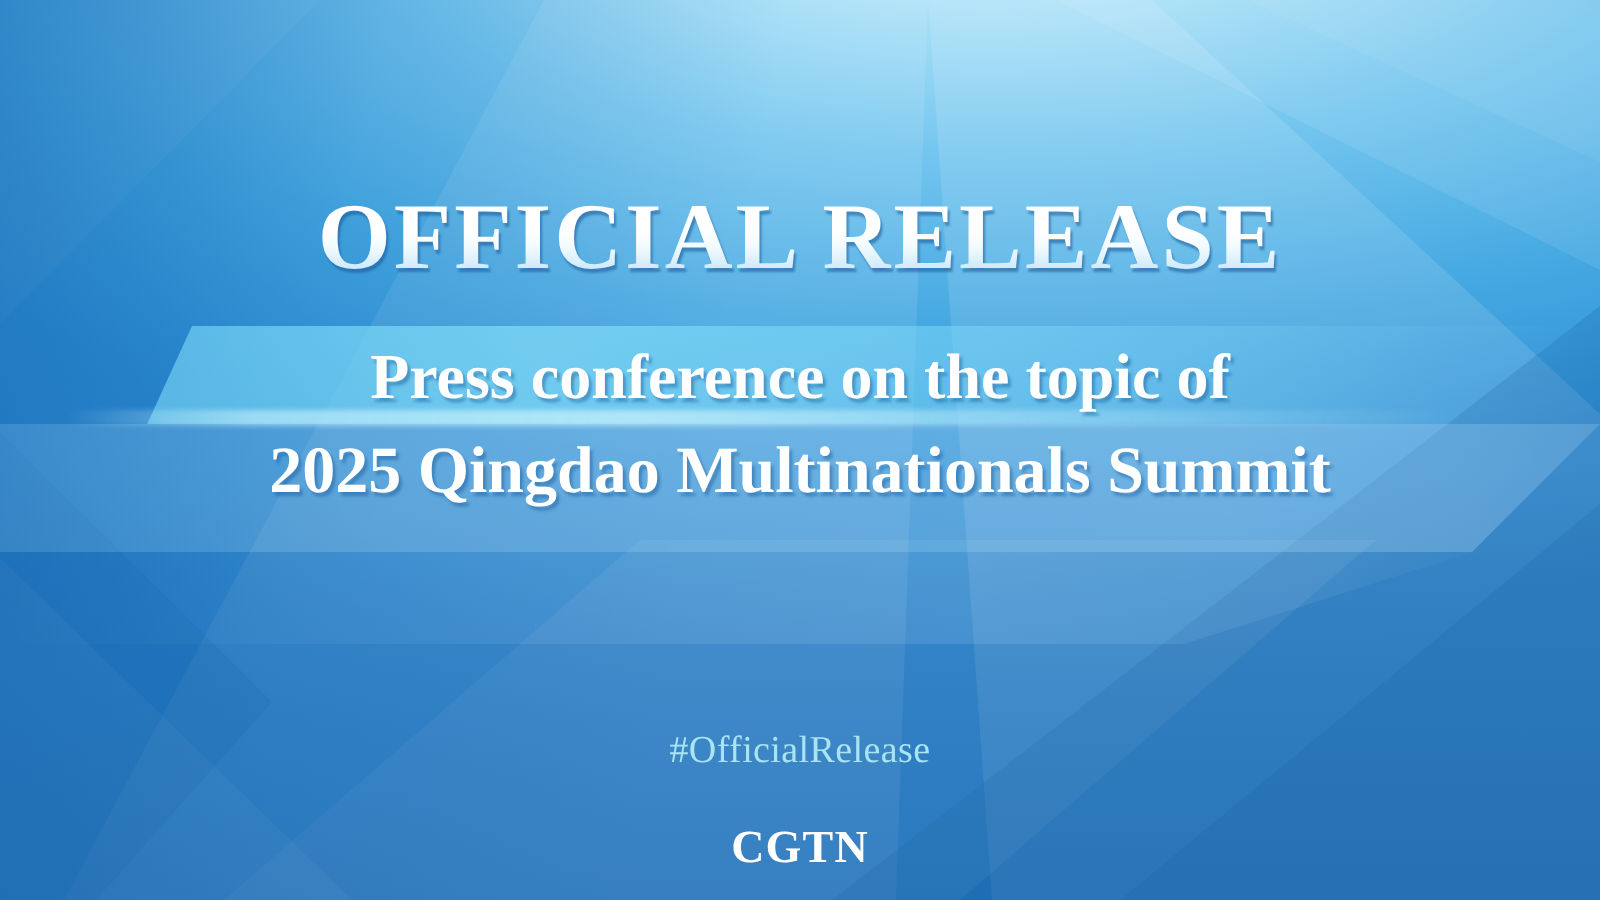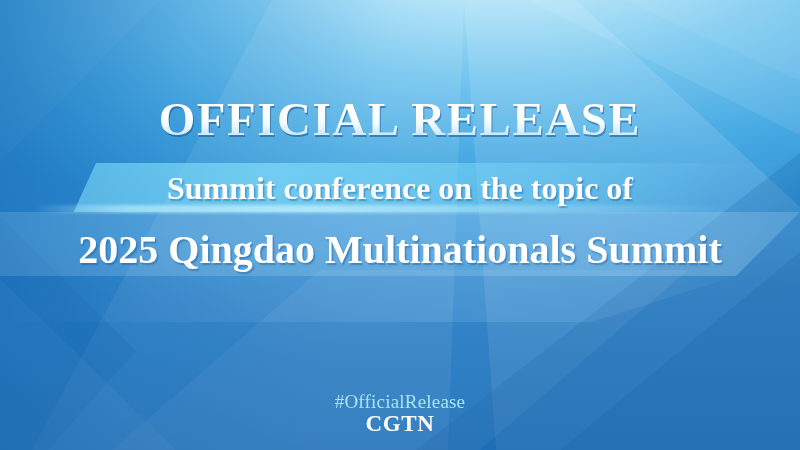--- a/index.html
+++ b/index.html
@@ -136,38 +136,37 @@
     font-size: 32px;
     font-weight: bold;
     line-height: 42px;
     color: #ffffff;
     text-shadow: 1.5px 2px 1.5px rgba(24,88,152,0.45);
   }
 
   .subtitle-2 {
     position: absolute;
     left: 0; right: 0;
-    top: 228px;
-    font-size: 40px;
+    top: 214px;
+    font-size: 33px;
     font-weight: bold;
     line-height: 44px;
     color: #ffffff;
     text-shadow: 1.5px 2px 1.5px rgba(24,88,152,0.45);
   }
 
   .hashtag {
     position: absolute;
     left: 0; right: 0;
     top: 364px;
     font-size: 19px;
     font-weight: normal;
     line-height: 24px;
     color: #a9e4f2;
     letter-spacing: 0.2px;
-    margin-top: 26px;
   }
 
   .logo {
     position: absolute;
     left: 0; right: 0;
     top: 410px;
     font-size: 23px;
     font-weight: bold;
     line-height: 28px;
     color: #ffffff;
@@ -196,21 +195,21 @@
   <div class="bg-layer bg-bottom-dark"></div>
 
   <div class="band-a"></div>
   <div class="band-a-edge"></div>
   <div class="band-b"></div>
   <div class="band-b2"></div>
 
   <div class="content">
     <div class="title">OFFICIAL RELEASE</div>
 
-    <div class="subtitle-1">Summit conference on the topic of</div>
+    <div class="subtitle-1">Press conference on the topic of</div>
 
     <div class="subtitle-2">2025 Qingdao Multinationals Summit</div>
 
     <div class="hashtag">#OfficialRelease</div>
 
     <div class="logo">CGTN</div>
   </div>
 
 </div>
 

